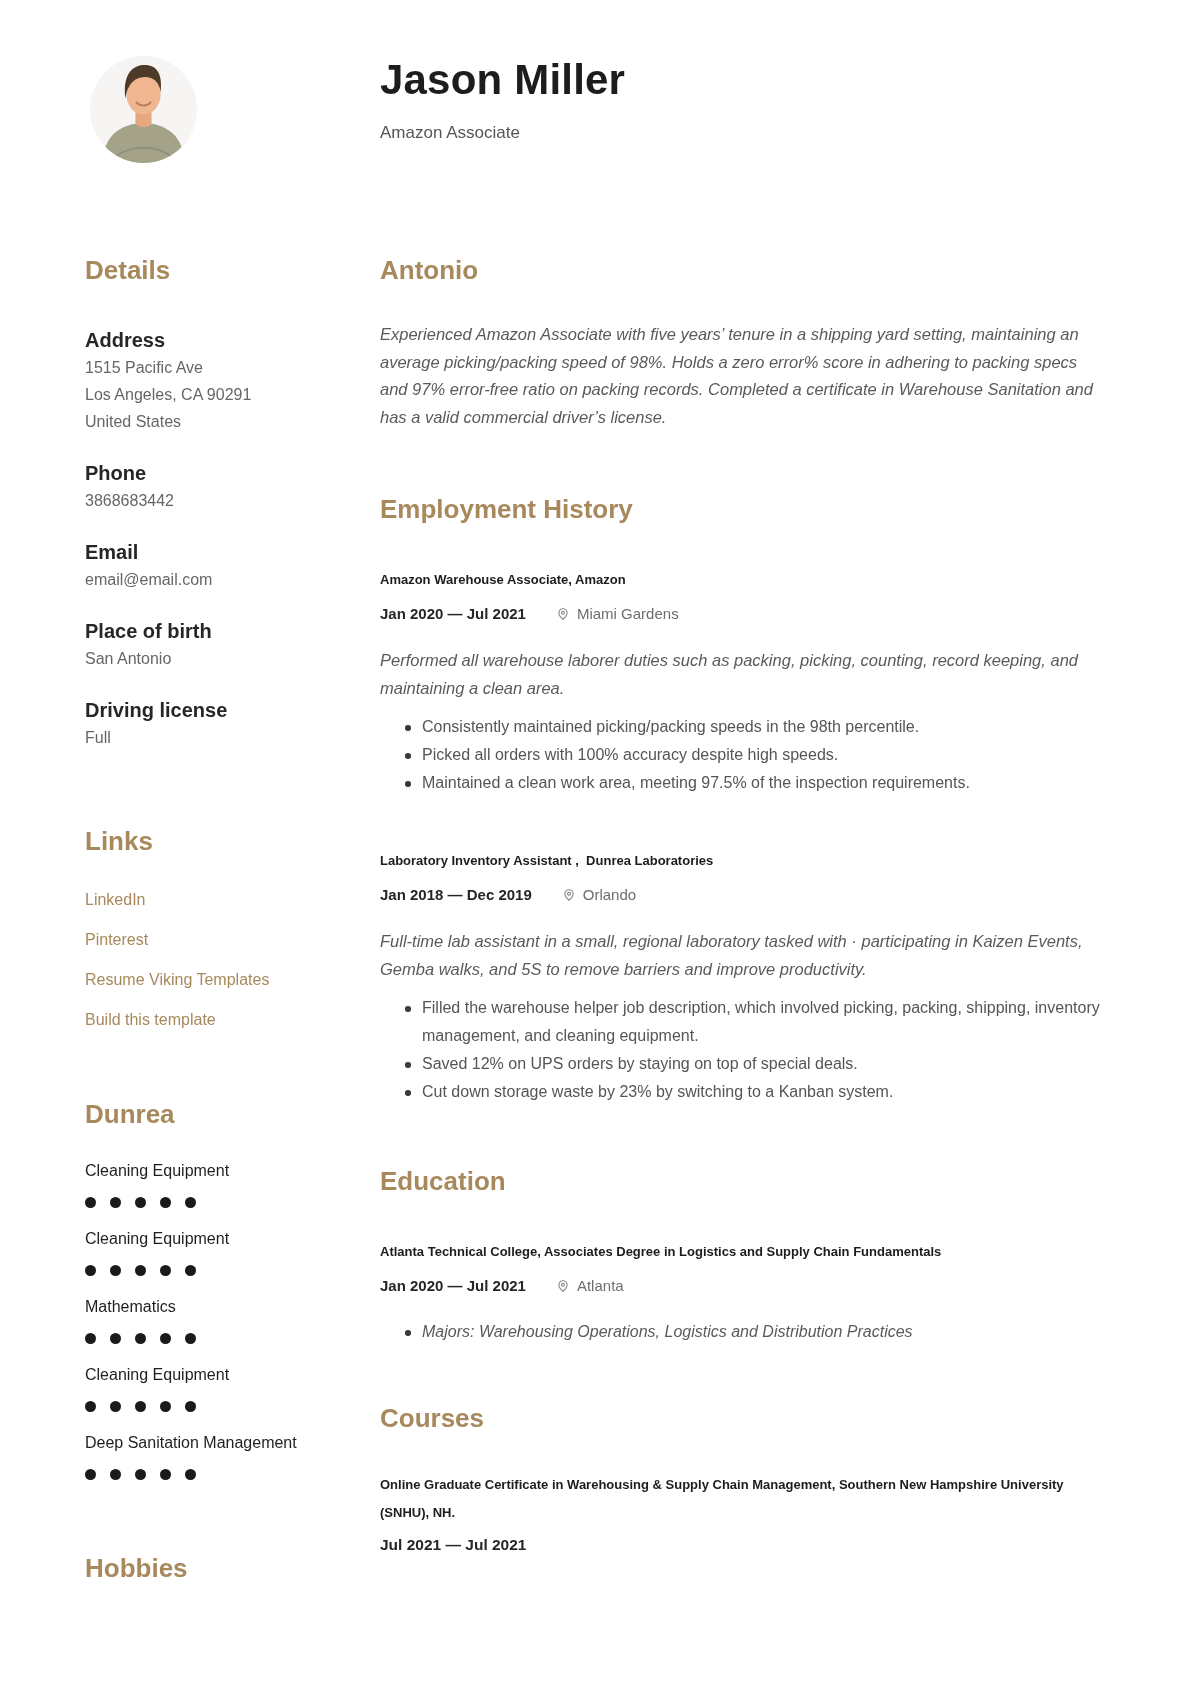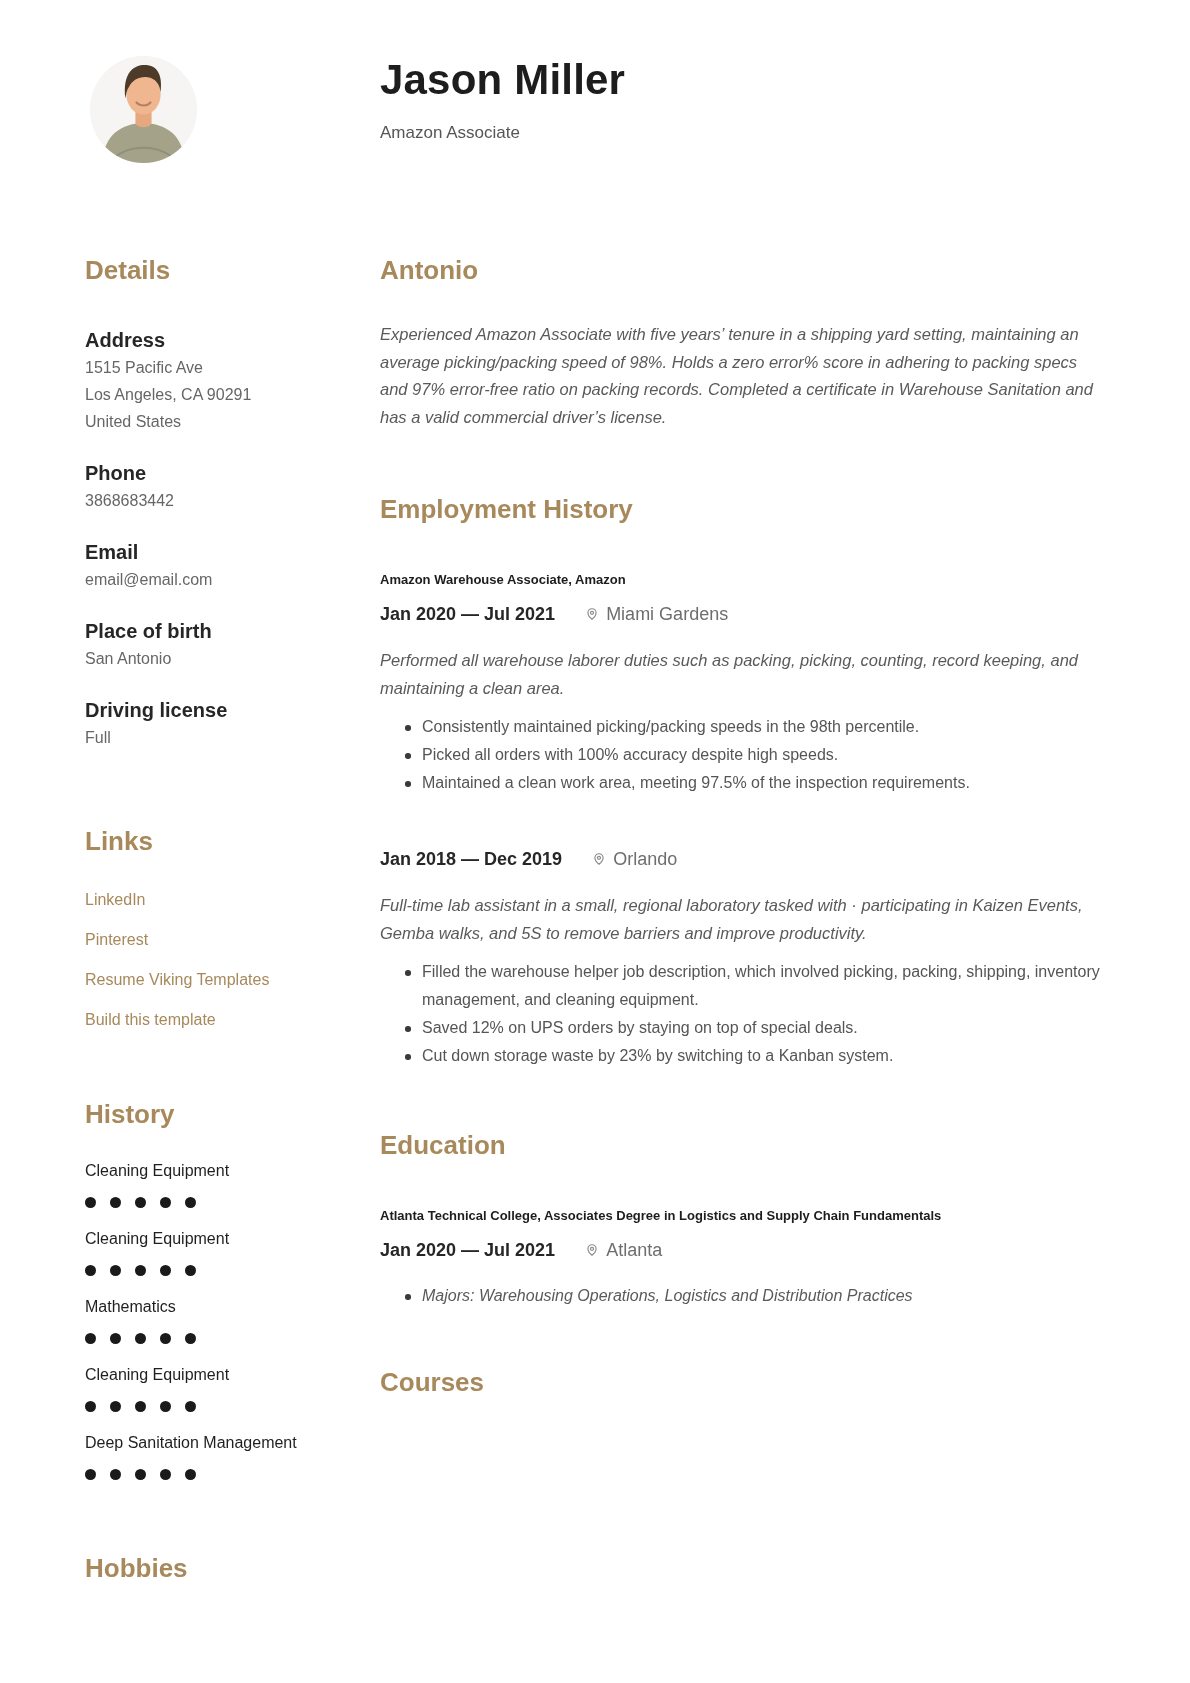--- a/index.html
+++ b/index.html
@@ -47,21 +47,21 @@
 
   
   .profile-text{margin:0;padding-top:36px;font-size:16.5px;line-height:27.5px;font-style:italic;color:var(--gray);}
   .sec-employment{padding-top:63px;}
   .sec-education{padding-top:60px;}
   .sec-courses{padding-top:57px;}
   .sec-body{padding-top:42px;}
   .sec-body.courses{padding-top:38px;}
   .job + .job{margin-top:50px;}
   .entry-title{margin:0 0 9px;font-size:13px;line-height:27px;font-weight:700;color:var(--dark);max-width:680px;white-space:pre-wrap;}
-  .meta-line{display:flex;align-items:flex-end;font-size:18px;line-height:24px;margin:0 0 21px;}
+  .meta-line{display:flex;align-items:flex-end;font-size:15px;line-height:24px;margin:0 0 21px;}
   .meta-dates{font-weight:700;color:var(--label);}
   .meta-loc{display:flex;align-items:center;margin-left:30px;color:var(--loc);}
   .pin{width:14px;height:14px;margin-right:7px;flex:none;}
   .intro{margin:0 0 11px;font-size:16.5px;line-height:27.5px;font-style:italic;color:var(--gray);}
   ul.bullets{margin:0;padding:0 0 0 42px;list-style:none;}
   ul.bullets li{position:relative;font-size:16px;line-height:28px;color:#555;}
   ul.bullets li::before{content:"";position:absolute;left:-17px;top:12px;width:5.5px;height:5.5px;border-radius:50%;background:#3a3a3a;}
   ul.bullets.italic li{font-style:italic;color:var(--gray);}
   ul.bullets.gap{margin-top:20px;}
   .course-date{font-size:15.5px;line-height:24px;font-weight:700;color:var(--label);margin-top:6px;}
@@ -119,21 +119,21 @@
     <h2 class="sec">Links</h2>
     <div class="links-list">
       <div class="link-item">LinkedIn</div>
       <div class="link-item">Pinterest</div>
       <div class="link-item">Resume Viking Templates</div>
       <div class="link-item">Build this template</div>
     </div>
   </div>
 
   <div class="sec-skills">
-    <h2 class="sec">History</h2>
+    <h2 class="sec">Dunrea</h2>
     <div class="skills-list">
       <div class="skill">
         <div class="skill-label">Cleaning Equipment</div>
         <div class="dots"><span class="dot"></span><span class="dot"></span><span class="dot"></span><span class="dot"></span><span class="dot"></span></div>
       </div>
       <div class="skill">
         <div class="skill-label">Cleaning Equipment</div>
         <div class="dots"><span class="dot"></span><span class="dot"></span><span class="dot"></span><span class="dot"></span><span class="dot"></span></div>
       </div>
       <div class="skill">
@@ -182,20 +182,21 @@
         </div>
         <p class="intro">Performed all warehouse laborer duties such as packing, picking, counting, record keeping, and maintaining a clean area.</p>
         <ul class="bullets">
           <li>Consistently maintained picking/packing speeds in the 98th percentile.</li>
           <li>Picked all orders with 100% accuracy despite high speeds.</li>
           <li>Maintained a clean work area, meeting 97.5% of the inspection requirements.</li>
         </ul>
       </div>
 
       <div class="job">
+        <h3 class="entry-title">Laboratory Inventory Assistant ,  Dunrea Laboratories</h3>
         <div class="meta-line">
           <span class="meta-dates">Jan 2018 — Dec 2019</span>
           <span class="meta-loc">
             <svg class="pin" viewBox="0 0 24 24" fill="none" stroke="#8b8b8b" stroke-width="2">
               <path d="M12 21s-7-5.6-7-11a7 7 0 0 1 14 0c0 5.4-7 11-7 11z"></path>
                 <circle cx="12" cy="10" r="2.6"></circle>
             </svg>
             <span>Orlando</span>
           </span>
         </div>
@@ -227,15 +228,21 @@
         </div>
         <ul class="bullets italic gap">
           <li>Majors: Warehousing Operations, Logistics and Distribution Practices</li>
         </ul>
       </div>
     </div>
   </div>
 
   <div class="sec-courses">
     <h2 class="sec">Courses</h2>
+    <div class="sec-body courses">
+      <div>
+        <h3 class="entry-title" style="margin-bottom:0;max-width:700px;line-height:28px;">Online Graduate Certificate in Warehousing &amp; Supply Chain Management, Southern New Hampshire University (SNHU), NH.</h3>
+        <div class="course-date">Jul 2021 — Jul 2021</div>
+      </div>
+    </div>
   </div>
 
 </div>
 
 </body></html>

